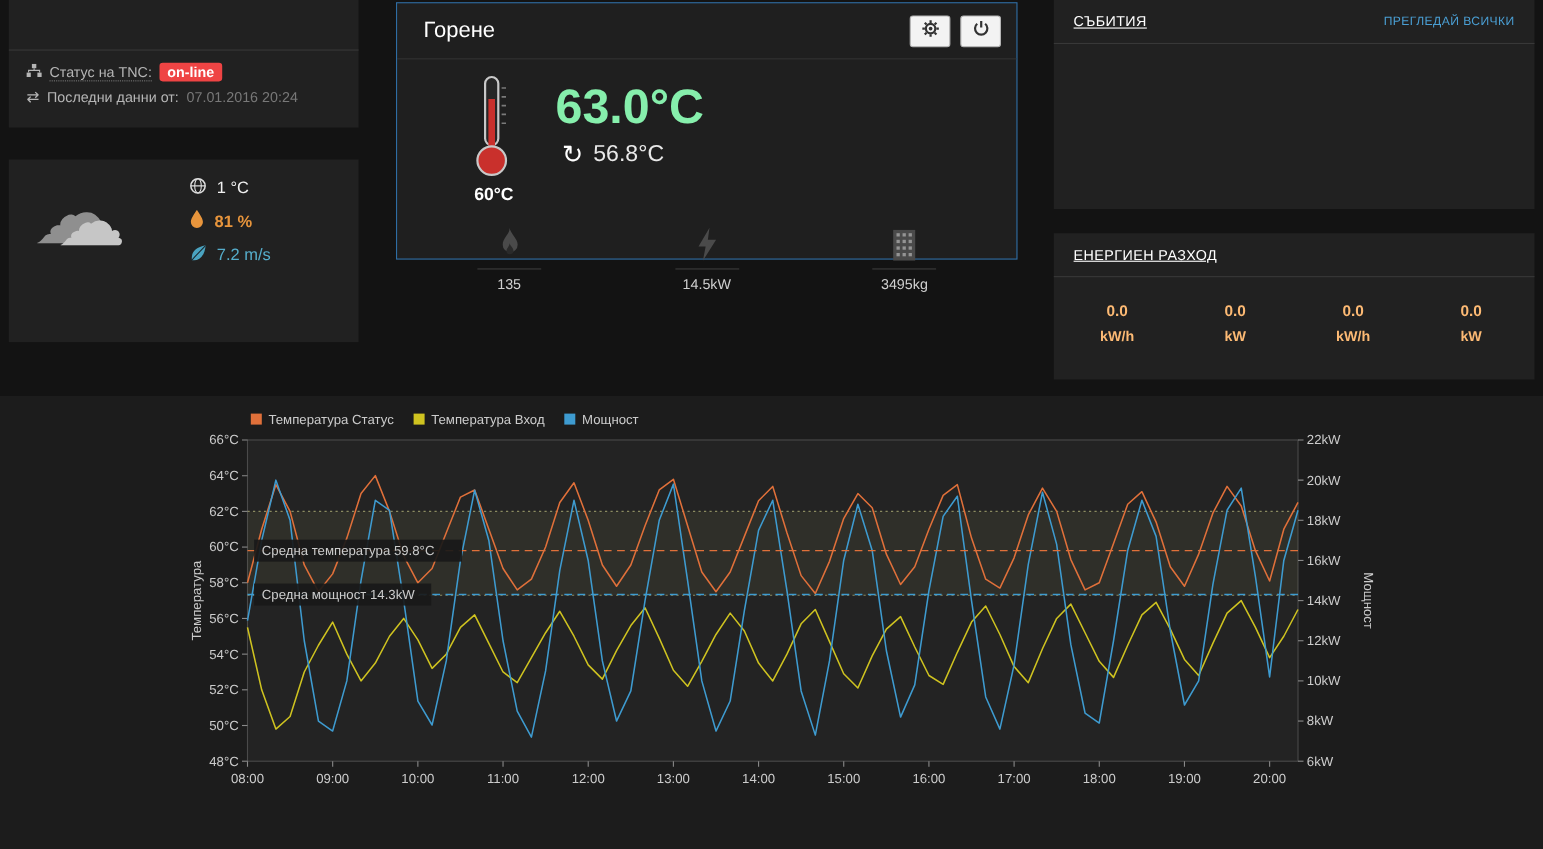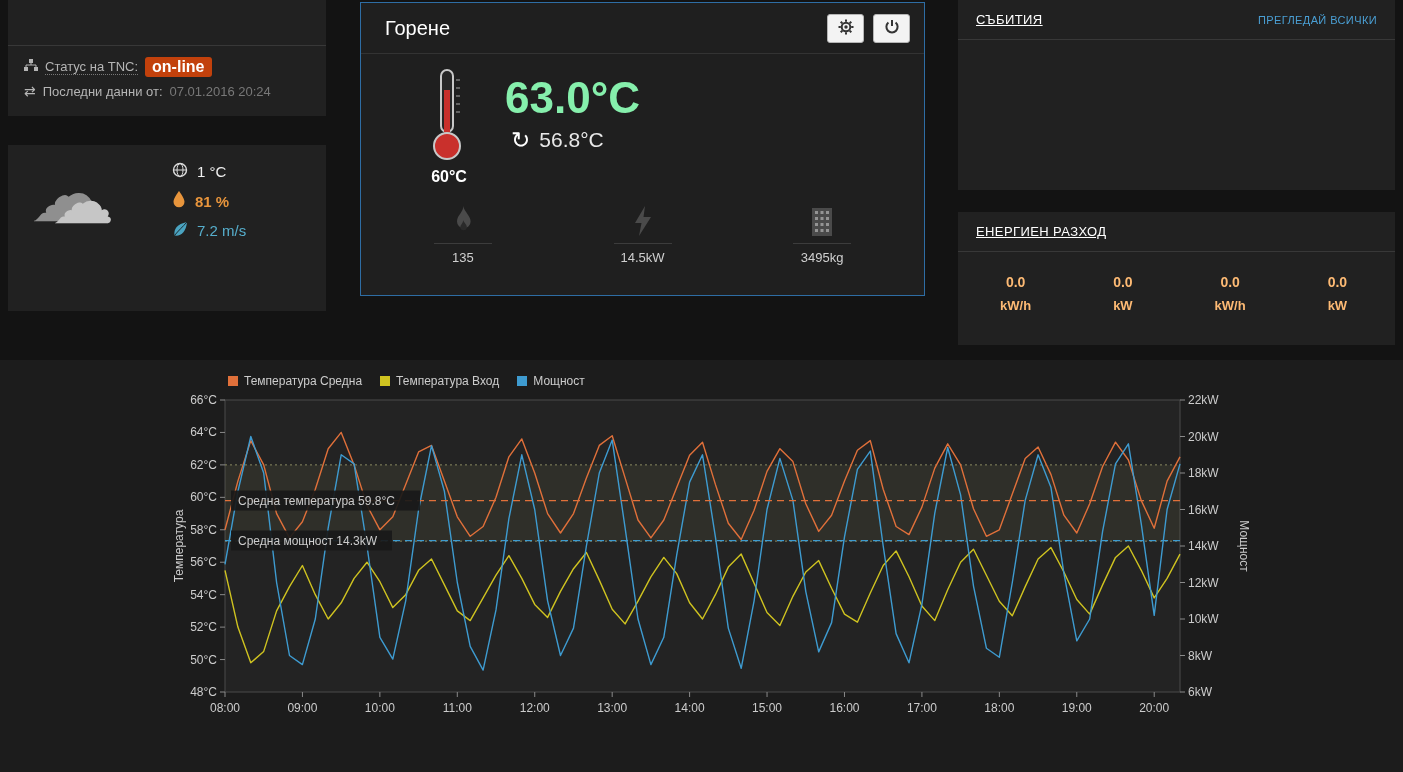--- a/index.html
+++ b/index.html
@@ -18,41 +18,41 @@
     padding:12px 18px; border-bottom:1px solid #383838;
   }
   .panel-title { color:#ffffff; font-size:13px; letter-spacing:.4px;text-decoration:underline; }
 
   
   .status-panel { left:8px; top:0; width:318px; height:116px; }
   .status-panel .panel-header { height:46px; }
   .status-body { padding:8px 0 4px 0; }
   .status-row { display:flex; align-items:center; gap:7px; padding:3px 16px; font-size:13px; color:#b5b5b5; }
   .badge {
-    background:#c2410c; color:#ffffff; font-weight:bold; font-size:16px;
+    background:#ef4444; color:#ffffff; font-weight:bold; font-size:13px;
     padding:1px 7px; border-radius:3px;
   }
   .dotted { border-bottom:1px dotted #777; }
   .muted { color:#787878; }
   .sync-glyph { color:#b5b5b5; font-size:14px; }
 
   
   .weather-panel { left:8px; top:145px; width:318px; height:166px; }
   .weather-body { display:flex; align-items:center; padding:10px 8px 10px 16px; }
   .cloud-wrap { width:130px; text-align:center; position:relative; height:92px; }
   .cloud-back { position:absolute; left:6px; top:-6px; font-size:78px; color:#8f8f8f; }
   .cloud-front { position:absolute; left:28px; top:10px; font-size:62px; color:#c6c6c6; }
   .weather-rows { flex:1; padding-left:18px;text-align:center; }
   .weather-row { display:flex; align-items:center; gap:9px; padding:5px 0; font-size:15px; }
   .w-temp { color:#f0f0f0; }
   .w-hum  { color:#e8953c; font-weight:bold; }
   .w-wind { color:#56aecc; }
 
   
-  .burning-panel { left:360px; top:2px; width:565px; height:294px; border:1px solid #2e6da4; background:#1f1f1f; }
+  .burning-panel { left:360px; top:2px; width:565px; height:234px; border:1px solid #2e6da4; background:#1f1f1f; }
   .burning-header { display:flex; justify-content:space-between; align-items:center; padding:11px 14px 10px 24px; border-bottom:1px solid #333; }
   .burning-title { color:#ffffff; font-size:20px; }
   .header-buttons { display:flex; }
   .icon-btn {
     width:37px; height:29px; background:#f3f3f3; border:1px solid #b5b5b5; border-radius:3px;
     display:flex; align-items:center; justify-content:center; margin-left:9px; cursor:pointer;
   }
   .burning-main { display:flex; padding:14px 30px 0 48px; }
   .thermo-wrap { width:80px; text-align:center; }
   .target-temp { color:#ffffff; font-weight:bold; font-size:16px; margin-top:2px; }
@@ -270,21 +270,21 @@
       <div class="val">0.0</div>
       <div class="unit">kW</div>
     </div>
   </div>
 </section>
 
 <section class="panel chart-panel">
   <div id="chart-legend">
       <span class="legend-item">
         <span class="legend-swatch" style="background: rgb(224, 112, 58);"></span>
-        <span>Температура Средна</span>
+        <span>Температура Статус</span>
       </span>
       <span class="legend-item">
         <span class="legend-swatch" style="background: rgb(207, 195, 32);"></span>
         <span>Температура Вход</span>
       </span>
       <span class="legend-item">
         <span class="legend-swatch" style="background: rgb(62, 155, 208);"></span>
         <span>Мощност</span>
       </span>
     </div>

